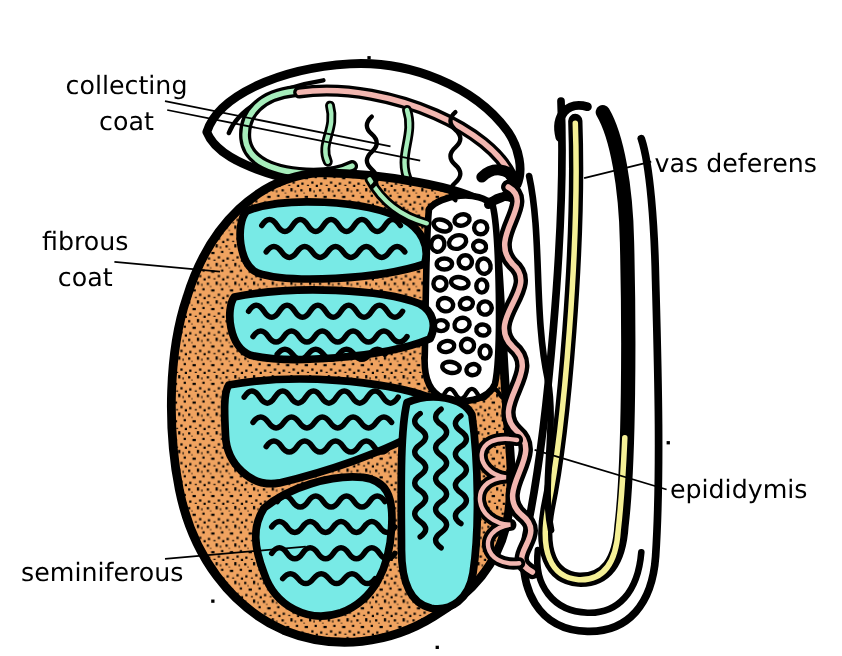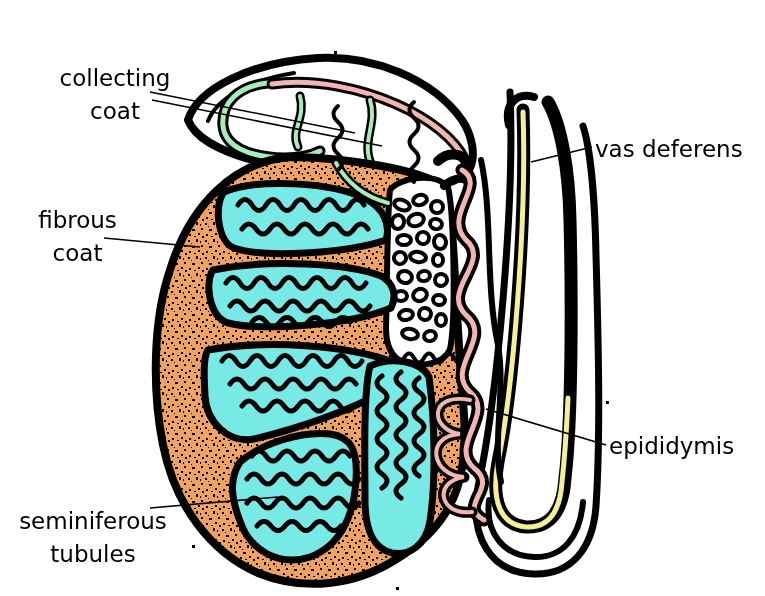--- a/index.html
+++ b/index.html
@@ -153,21 +153,20 @@
 <div class="label" style="left:45px;top:62px;width:140px;">
   <div>collecting</div>
   <div>coat</div>
 </div>
 <div class="label" style="left:15px;top:204px;width:125px;">
   <div>fibrous</div>
   <div>coat</div>
 </div>
 <div class="label" style="left:8px;top:477px;width:170px;margin-top:28px;">
   <div>seminiferous</div>
-  <div>tubules</div>
 </div>
 <div class="label" style="left:595px;top:133px;text-align:right;">
   <div>vas deferens</div>
 </div>
 <div class="label" style="left:609px;top:430px;text-align:left;">
   <div>epididymis</div>
 </div>
 
 </div>
 

